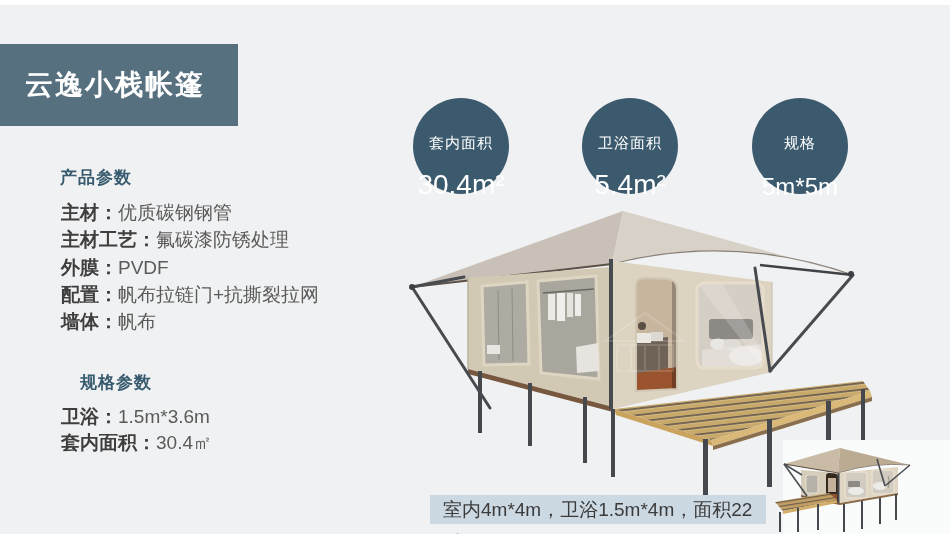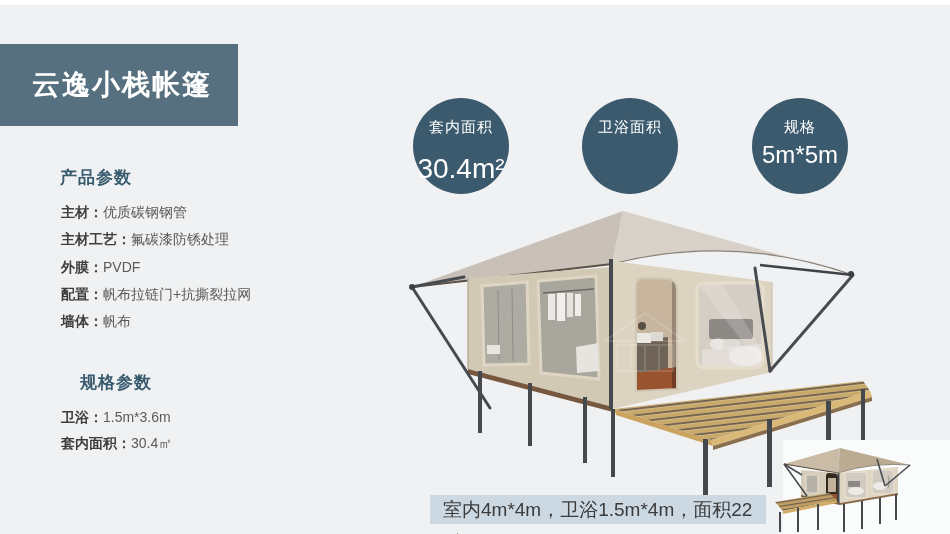--- a/index.html
+++ b/index.html
@@ -2,42 +2,42 @@
 <html><head>
 <meta charset="utf-8">
 <style>
   html,body{margin:0;padding:0;}
   .page{position:relative;width:950px;height:534px;overflow:hidden;background:#f0f1f2;
         font-family:"Liberation Sans", sans-serif;}
   .top-strip{position:absolute;left:0;top:0;width:950px;height:5px;background:#ffffff;}
 
   
   .banner{position:absolute;left:0;top:44px;width:238px;height:82px;background:#57707f;}
-  .banner .title{display:block;line-height:82px;padding-left:32px;color:#ffffff;
+  .banner .title{display:block;line-height:82px;padding-left:25px;color:#ffffff;
                  font-size:28px;font-weight:bold;letter-spacing:2px;}
 
   
   .section-heading{position:absolute;left:60px;color:#375a6e;font-size:17px;font-weight:bold;
                    letter-spacing:1px;}
   #product-heading{top:166px;}
   #spec-heading{top:371px;margin-left:20px;}
-  .param-list{position:absolute;left:61px;font-size:14px;}
+  .param-list{position:absolute;left:61px;font-size:19px;}
   #product-list{top:199px;}
   #product-list .param-row{line-height:27.3px;}
   #spec-list{top:404px;}
   #spec-list .param-row{line-height:26.4px;}
   .param-label{font-weight:bold;color:#3e3e3e;}
   .param-value{color:#5a5a5a;}
 
   
   .stat-circle{position:absolute;top:98px;width:96px;height:96px;border-radius:50%;
                background:#3c5a6e;color:#fff;text-align:center;}
-  .circle-label{margin-top:20px;font-size:15px;letter-spacing:1px;}
+  .circle-label{margin-top:36px;font-size:15px;letter-spacing:1px;}
   .circle-value{margin-top:16px;font-size:28px;font-weight:400;letter-spacing:0;}
-  .circle-value.small{font-size:24px;margin-top:4px;}
+  .circle-value.small{font-size:24px;margin-top:20px;}
 
   
   .tent-main{position:absolute;left:380px;top:195px;width:525px;height:300px;}
   .tent-small{position:absolute;left:773px;top:438px;width:177px;height:96px;}
 
   
   .caption-bar{position:absolute;left:430px;top:495px;width:336px;height:29px;background:#ccd8e2;
                z-index:5;}
   .caption-bar span{display:block;line-height:29px;padding-left:13px;font-size:19px;color:#3b3b3b;}
 </style>
@@ -65,20 +65,21 @@
     <div class="param-row"><span class="param-label">卫浴：</span><span class="param-value">1.5m*3.6m</span></div>
     <div class="param-row"><span class="param-label">套内面积：</span><span class="param-value">30.4㎡</span></div>
   </div>
 
   <div class="stat-circle" style="left:413px;">
     <div class="circle-label">套内面积</div>
     <div class="circle-value">30.4m²</div>
   </div>
   <div class="stat-circle" style="left:582px;">
     <div class="circle-label">卫浴面积</div>
+    <div class="circle-value">5.4m²</div>
   </div>
   <div class="stat-circle" style="left:752px;">
     <div class="circle-label">规格</div>
     <div class="circle-value small">5m*5m</div>
   </div>
 
   <svg class="tent-main" viewBox="0 0 525 300">
     <defs>
       <pattern id="deckStripes" patternUnits="userSpaceOnUse" width="10" height="6.5" patternTransform="rotate(-6.5)">
         <rect width="10" height="6.5" fill="#c8a96c"></rect>

